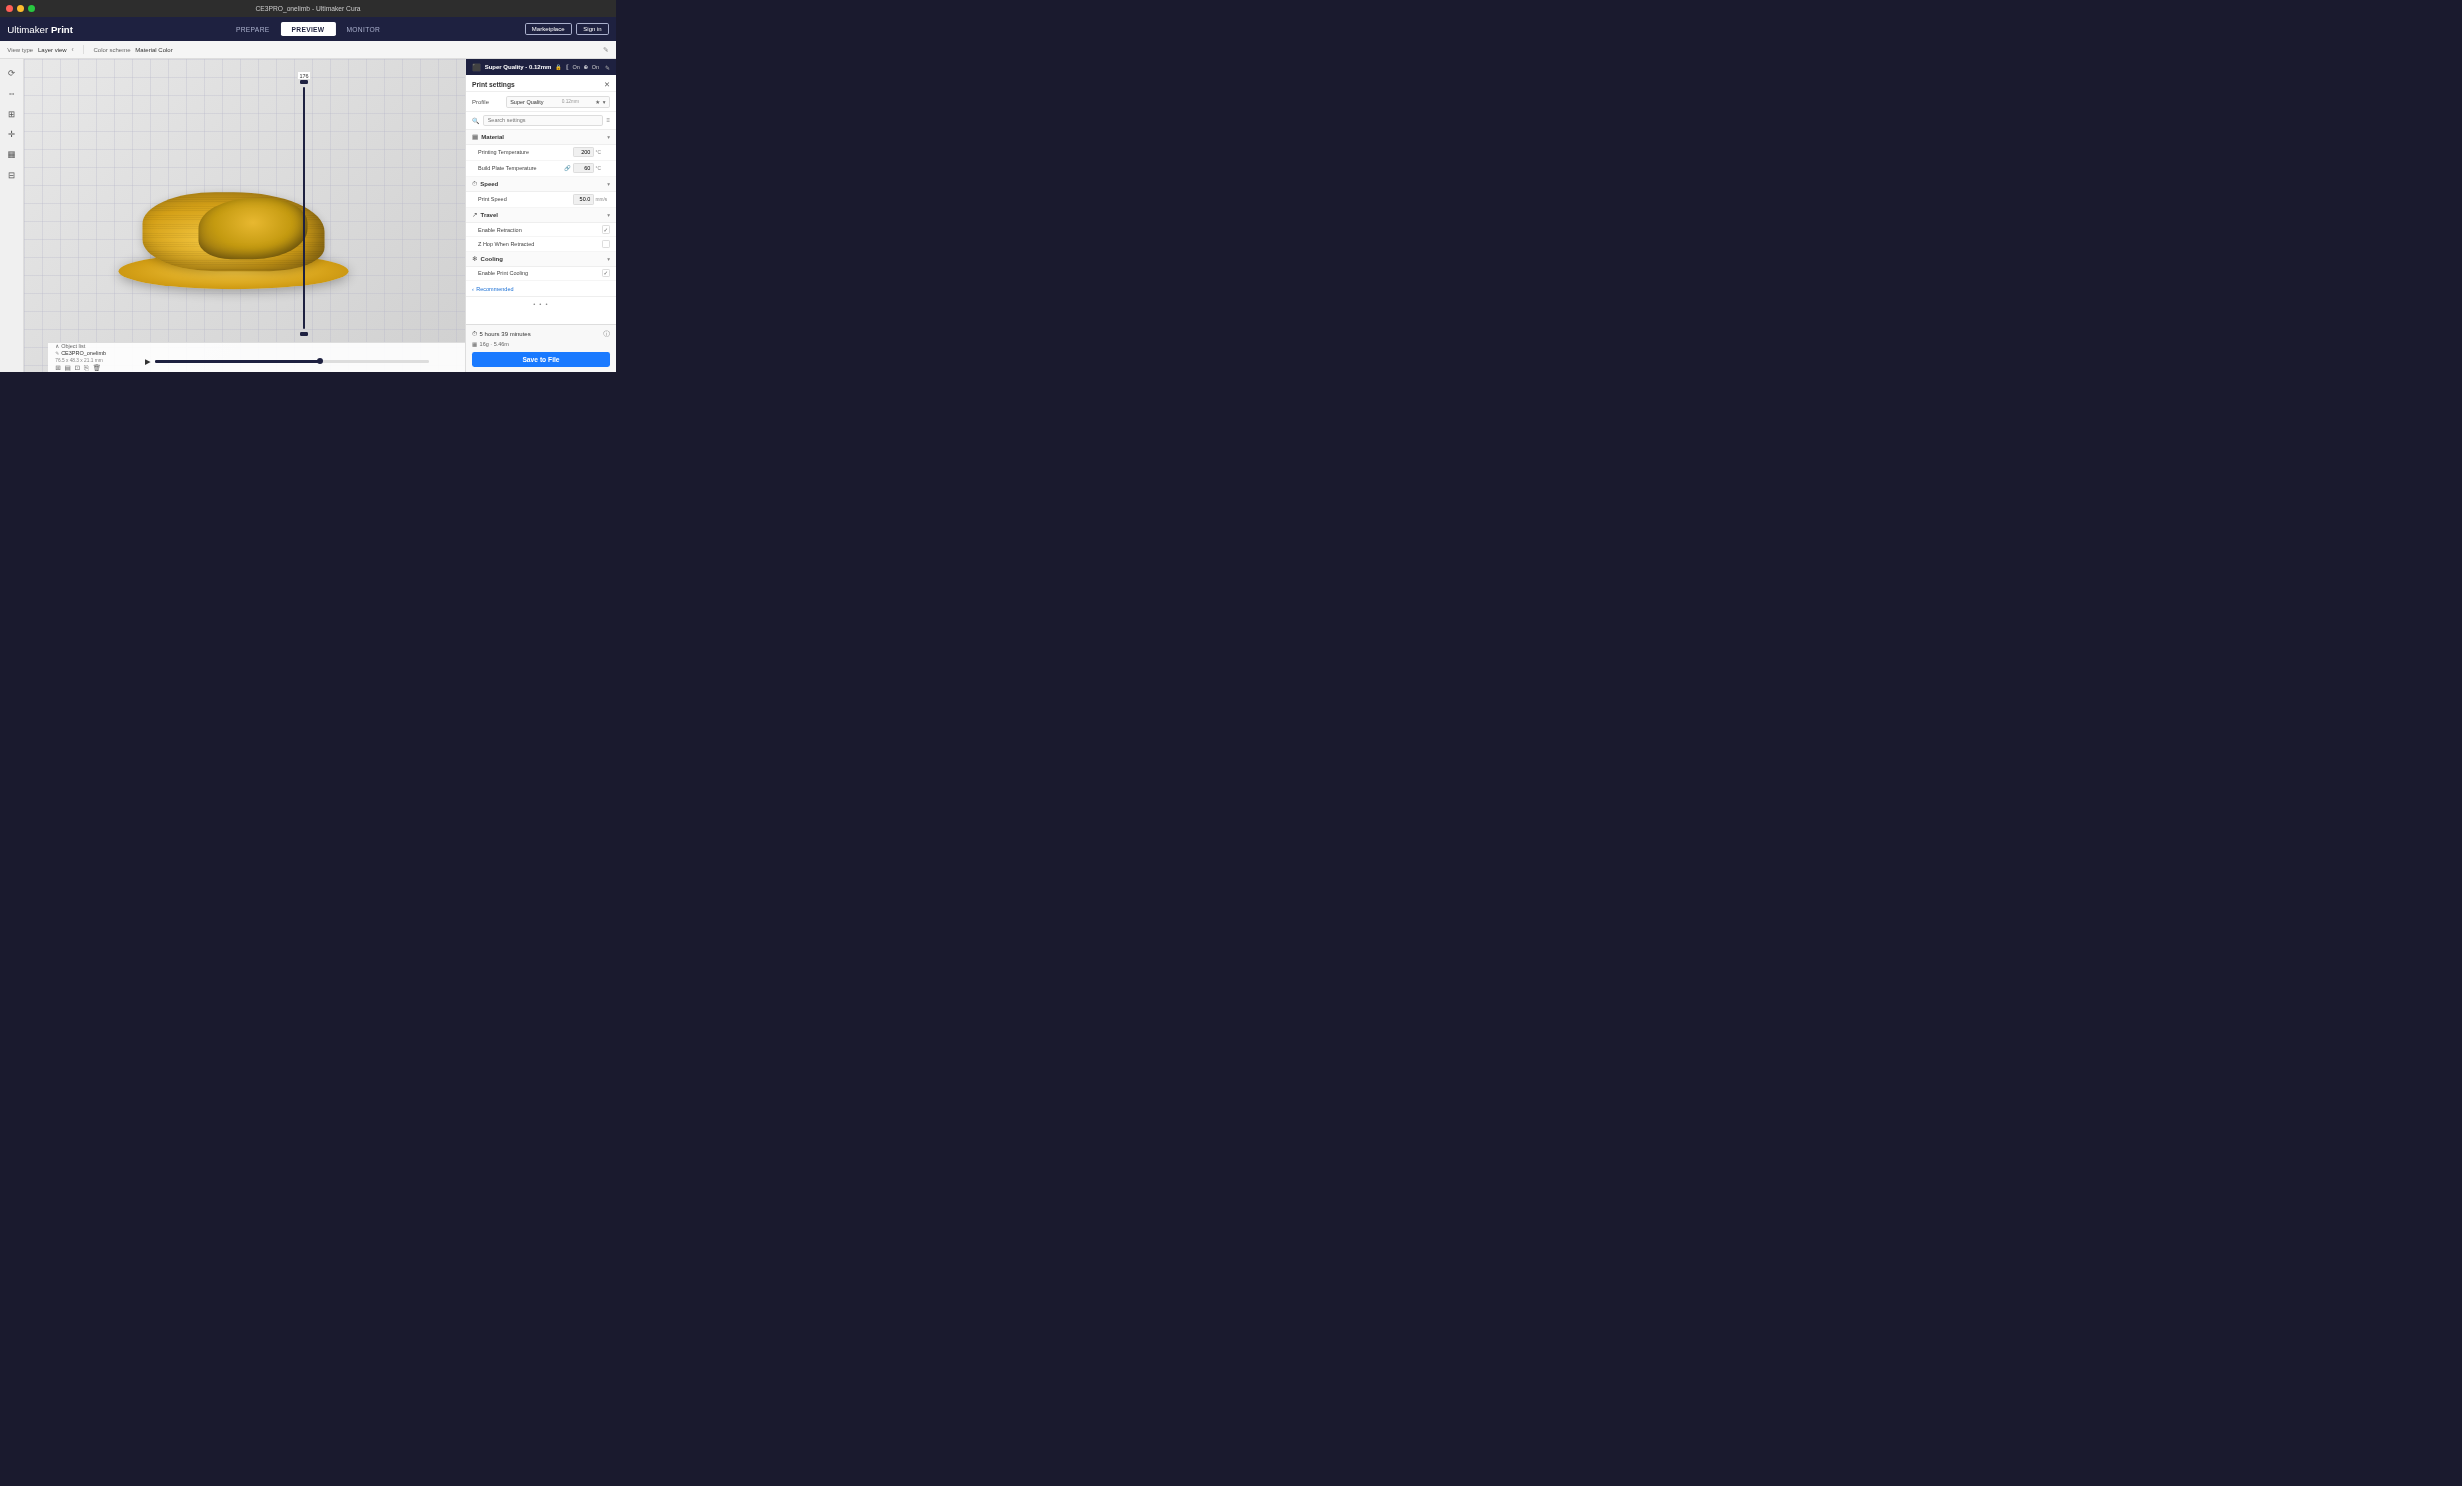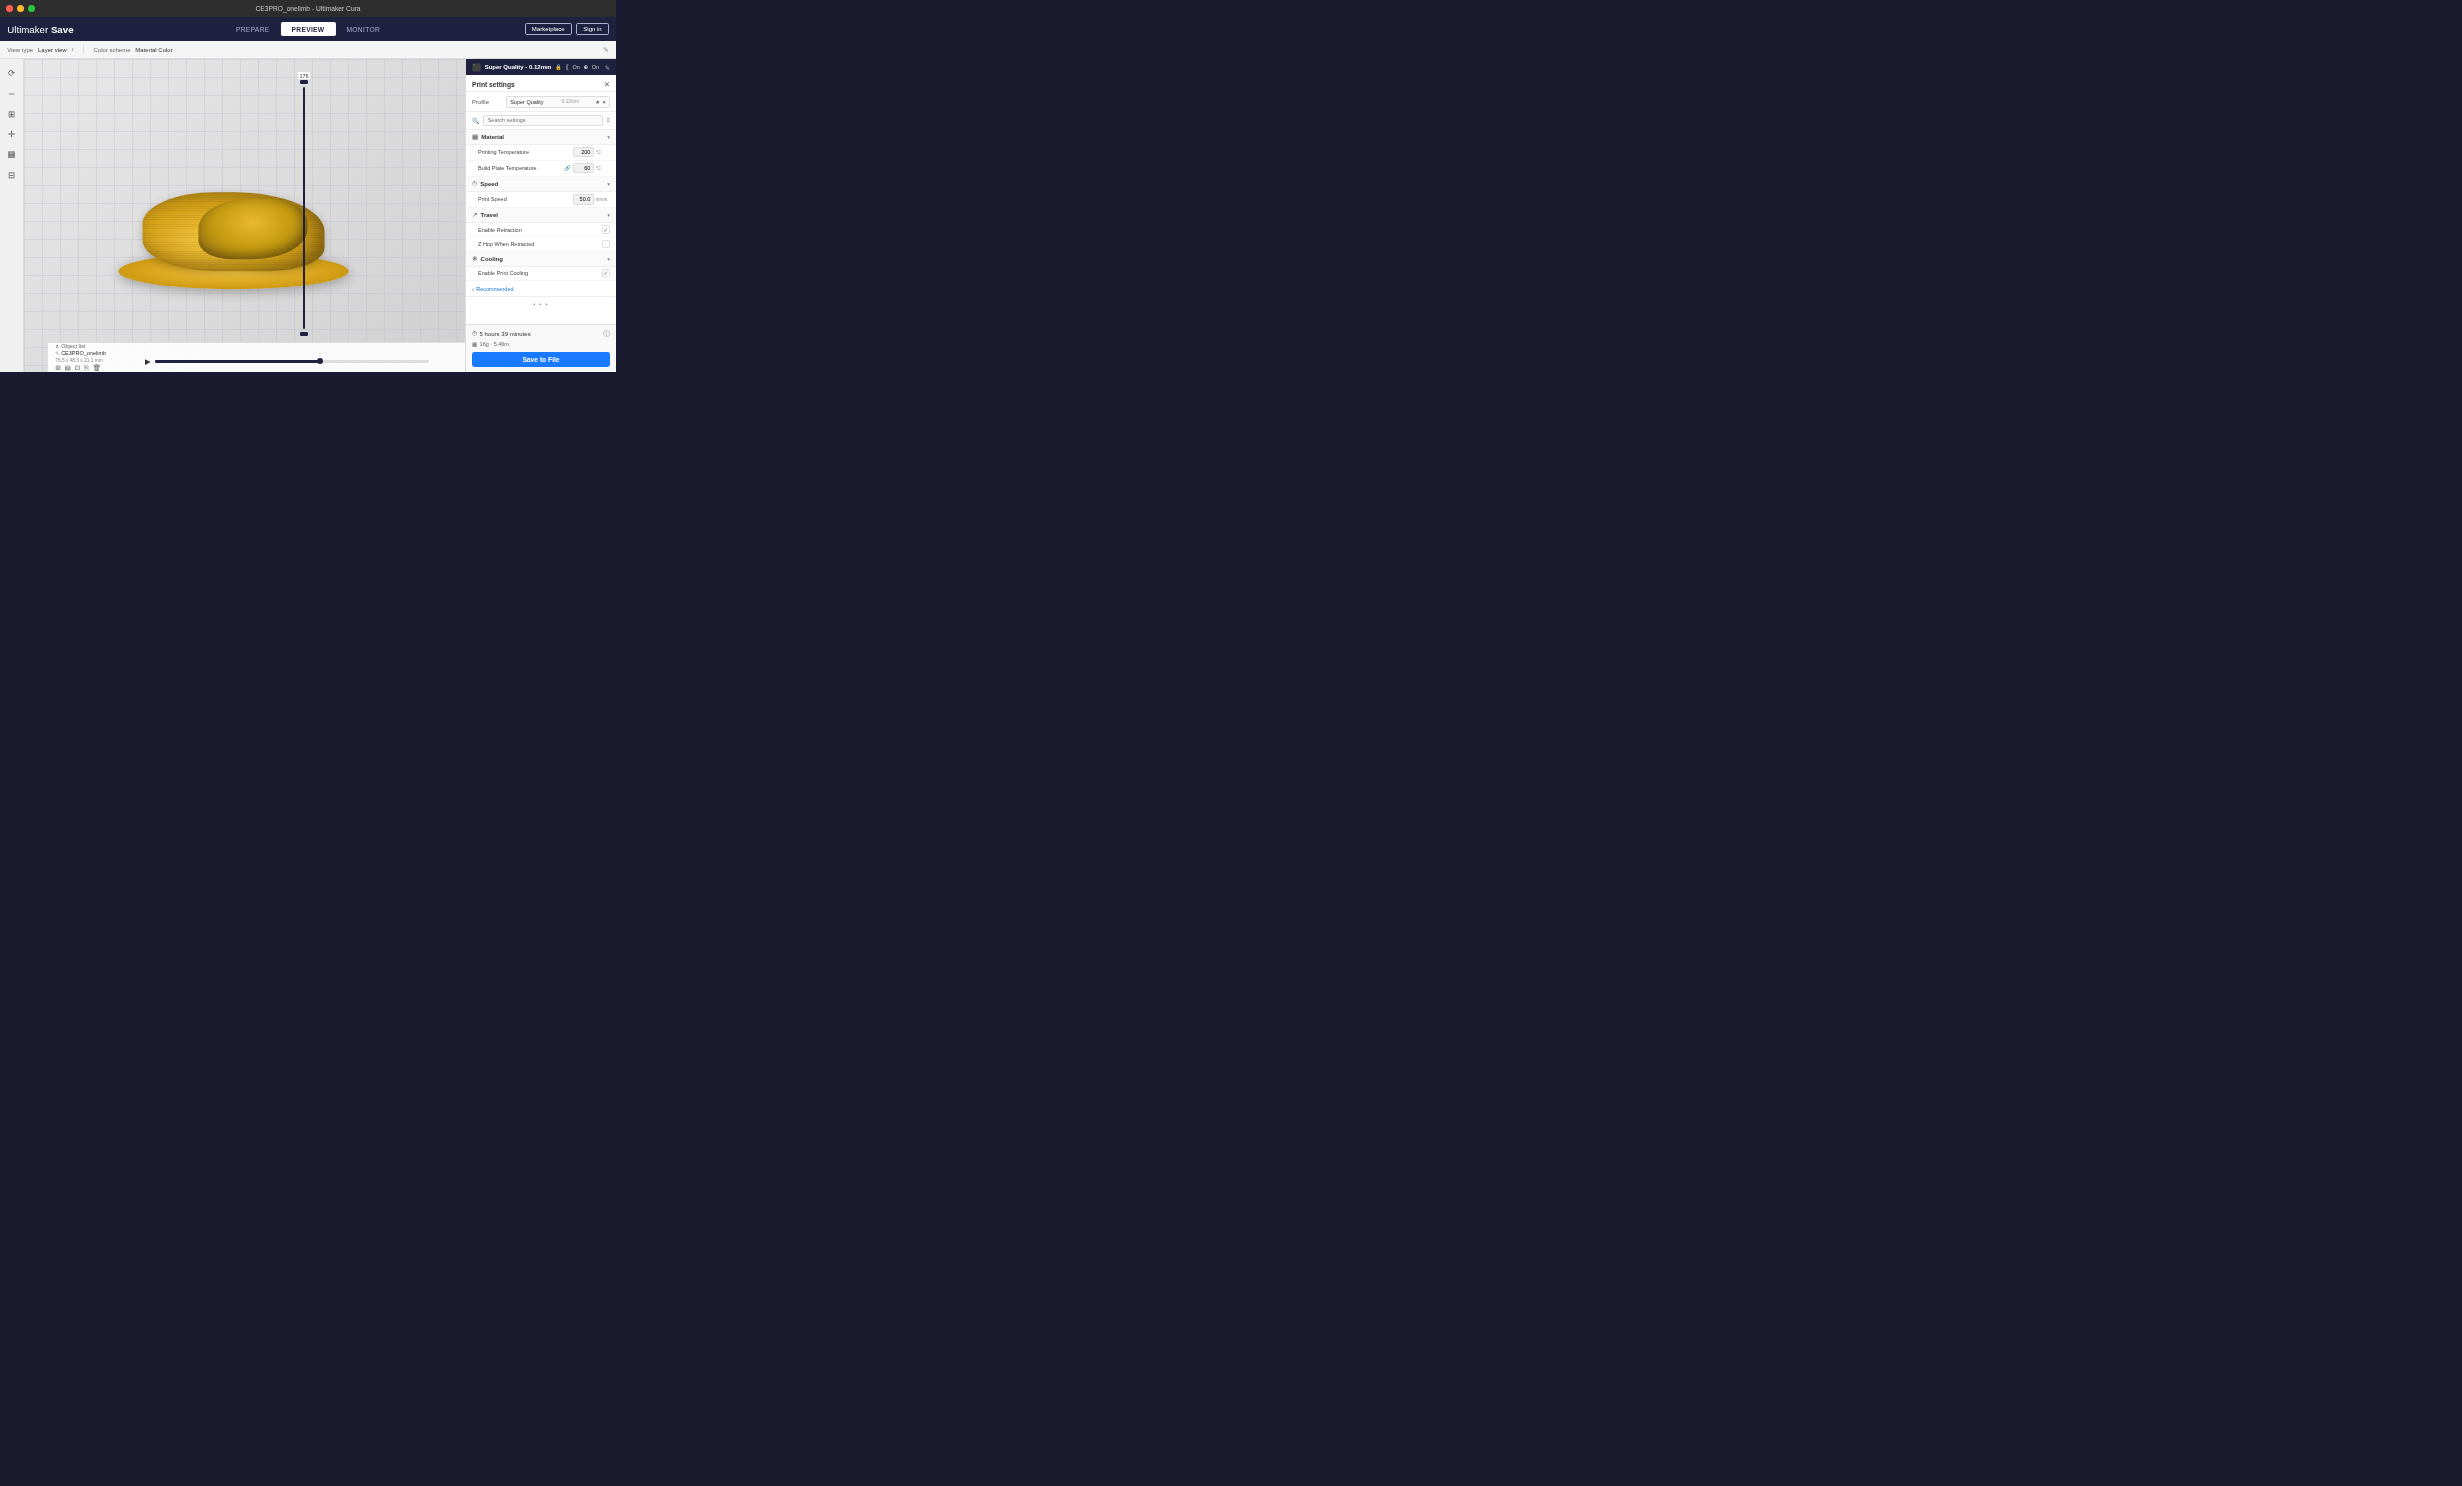--- a/index.html
+++ b/index.html
@@ -453,21 +453,21 @@
   <div class="traffic-lights">
     <div class="tl tl-red"></div>
     <div class="tl tl-yellow"></div>
     <div class="tl tl-green"></div>
   </div>
   <span class="titlebar-title">CE3PRO_onelimb - Ultimaker Cura</span>
 </div>
 
 <div class="navbar">
   <div class="brand">
-    Ultimaker <strong>Save</strong>
+    Ultimaker <strong>Print</strong>
   </div>
   <div class="nav-tabs">
     <div class="nav-tab">PREPARE</div>
     <div class="nav-tab active">PREVIEW</div>
     <div class="nav-tab">MONITOR</div>
   </div>
   <div class="nav-right">
     <button class="btn-marketplace">Marketplace</button>
     <button class="btn-signin">Sign in</button>
   </div>

